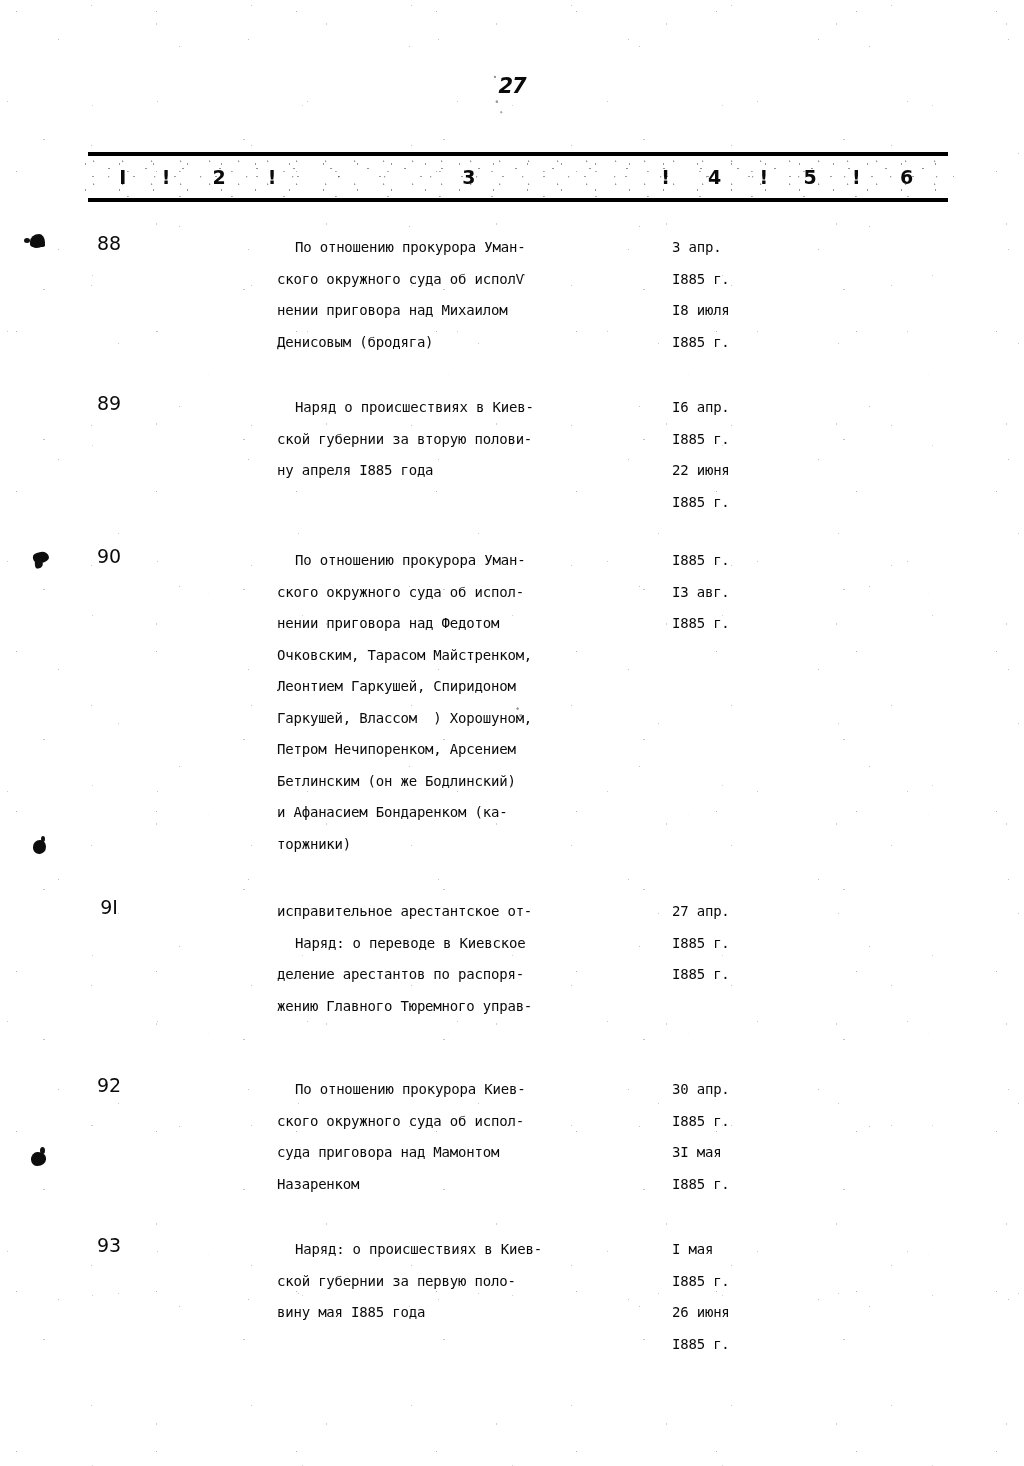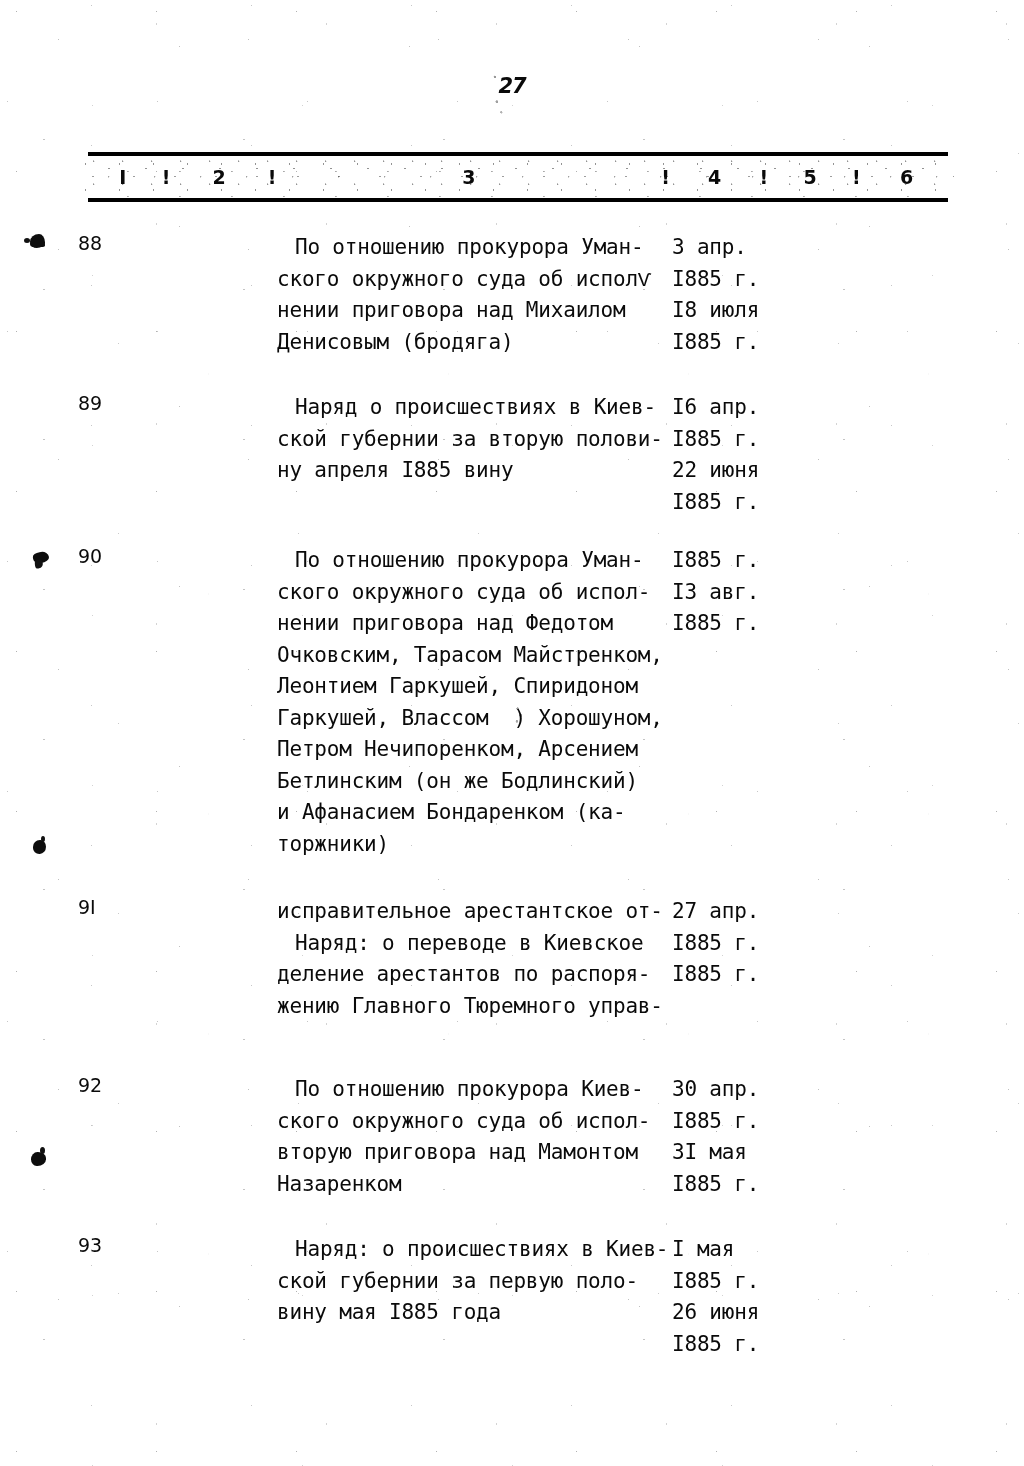--- a/index.html
+++ b/index.html
@@ -143,36 +143,37 @@
     width: 1024px;
   }
   .row-no {
     position: absolute;
     left: 78px;
     top: 0;
     width: 62px;
     font-family: "DejaVu Sans", "Liberation Sans", sans-serif;
     font-size: 19px;
     letter-spacing: 0px;
+    text-align: center;
   }
   .desc {
     position: absolute;
     left: 277px;
     top: 0;
     width: 400px;
   }
   .dates {
     position: absolute;
     left: 672px;
     top: 0;
     width: 230px;
   }
   .line {
     font-family: "DejaVu Sans Mono", "Liberation Mono", monospace;
-    font-size: 21px;
+    font-size: 14px;
     line-height: 31.5px;
     white-space: pre;
     letter-spacing: -0.2px;
   }
   .desc .line.indent {
     text-indent: 18px;
   }
 
   
   .blot {
@@ -291,21 +292,21 @@
           <div class="line">I885 г.</div>
           <div class="line">I8 июля</div>
           <div class="line">I885 г.</div>
         </div>
       </div>
       <div class="row" style="top: 392px;">
         <div class="row-no">89</div>
         <div class="desc">
           <div class="line indent">Наряд о происшествиях в Киев-</div>
           <div class="line">ской губернии за вторую полови-</div>
-          <div class="line">ну апреля I885 вину</div>
+          <div class="line">ну апреля I885 года</div>
         </div>
         <div class="dates">
           <div class="line">I6 апр.</div>
           <div class="line">I885 г.</div>
           <div class="line">22 июня</div>
           <div class="line">I885 г.</div>
         </div>
       </div>
       <div class="row" style="top: 545px;">
         <div class="row-no">90</div>
@@ -339,21 +340,21 @@
           <div class="line">27 апр.</div>
           <div class="line">I885 г.</div>
           <div class="line">I885 г.</div>
         </div>
       </div>
       <div class="row" style="top: 1074px;">
         <div class="row-no">92</div>
         <div class="desc">
           <div class="line indent">По отношению прокурора Киев-</div>
           <div class="line">ского окружного суда об испол-</div>
-          <div class="line">вторую приговора над Мамонтом</div>
+          <div class="line">суда приговора над Мамонтом</div>
           <div class="line">Назаренком</div>
         </div>
         <div class="dates">
           <div class="line">30 апр.</div>
           <div class="line">I885 г.</div>
           <div class="line">3I мая</div>
           <div class="line">I885 г.</div>
         </div>
       </div>
       <div class="row" style="top: 1234px;">

